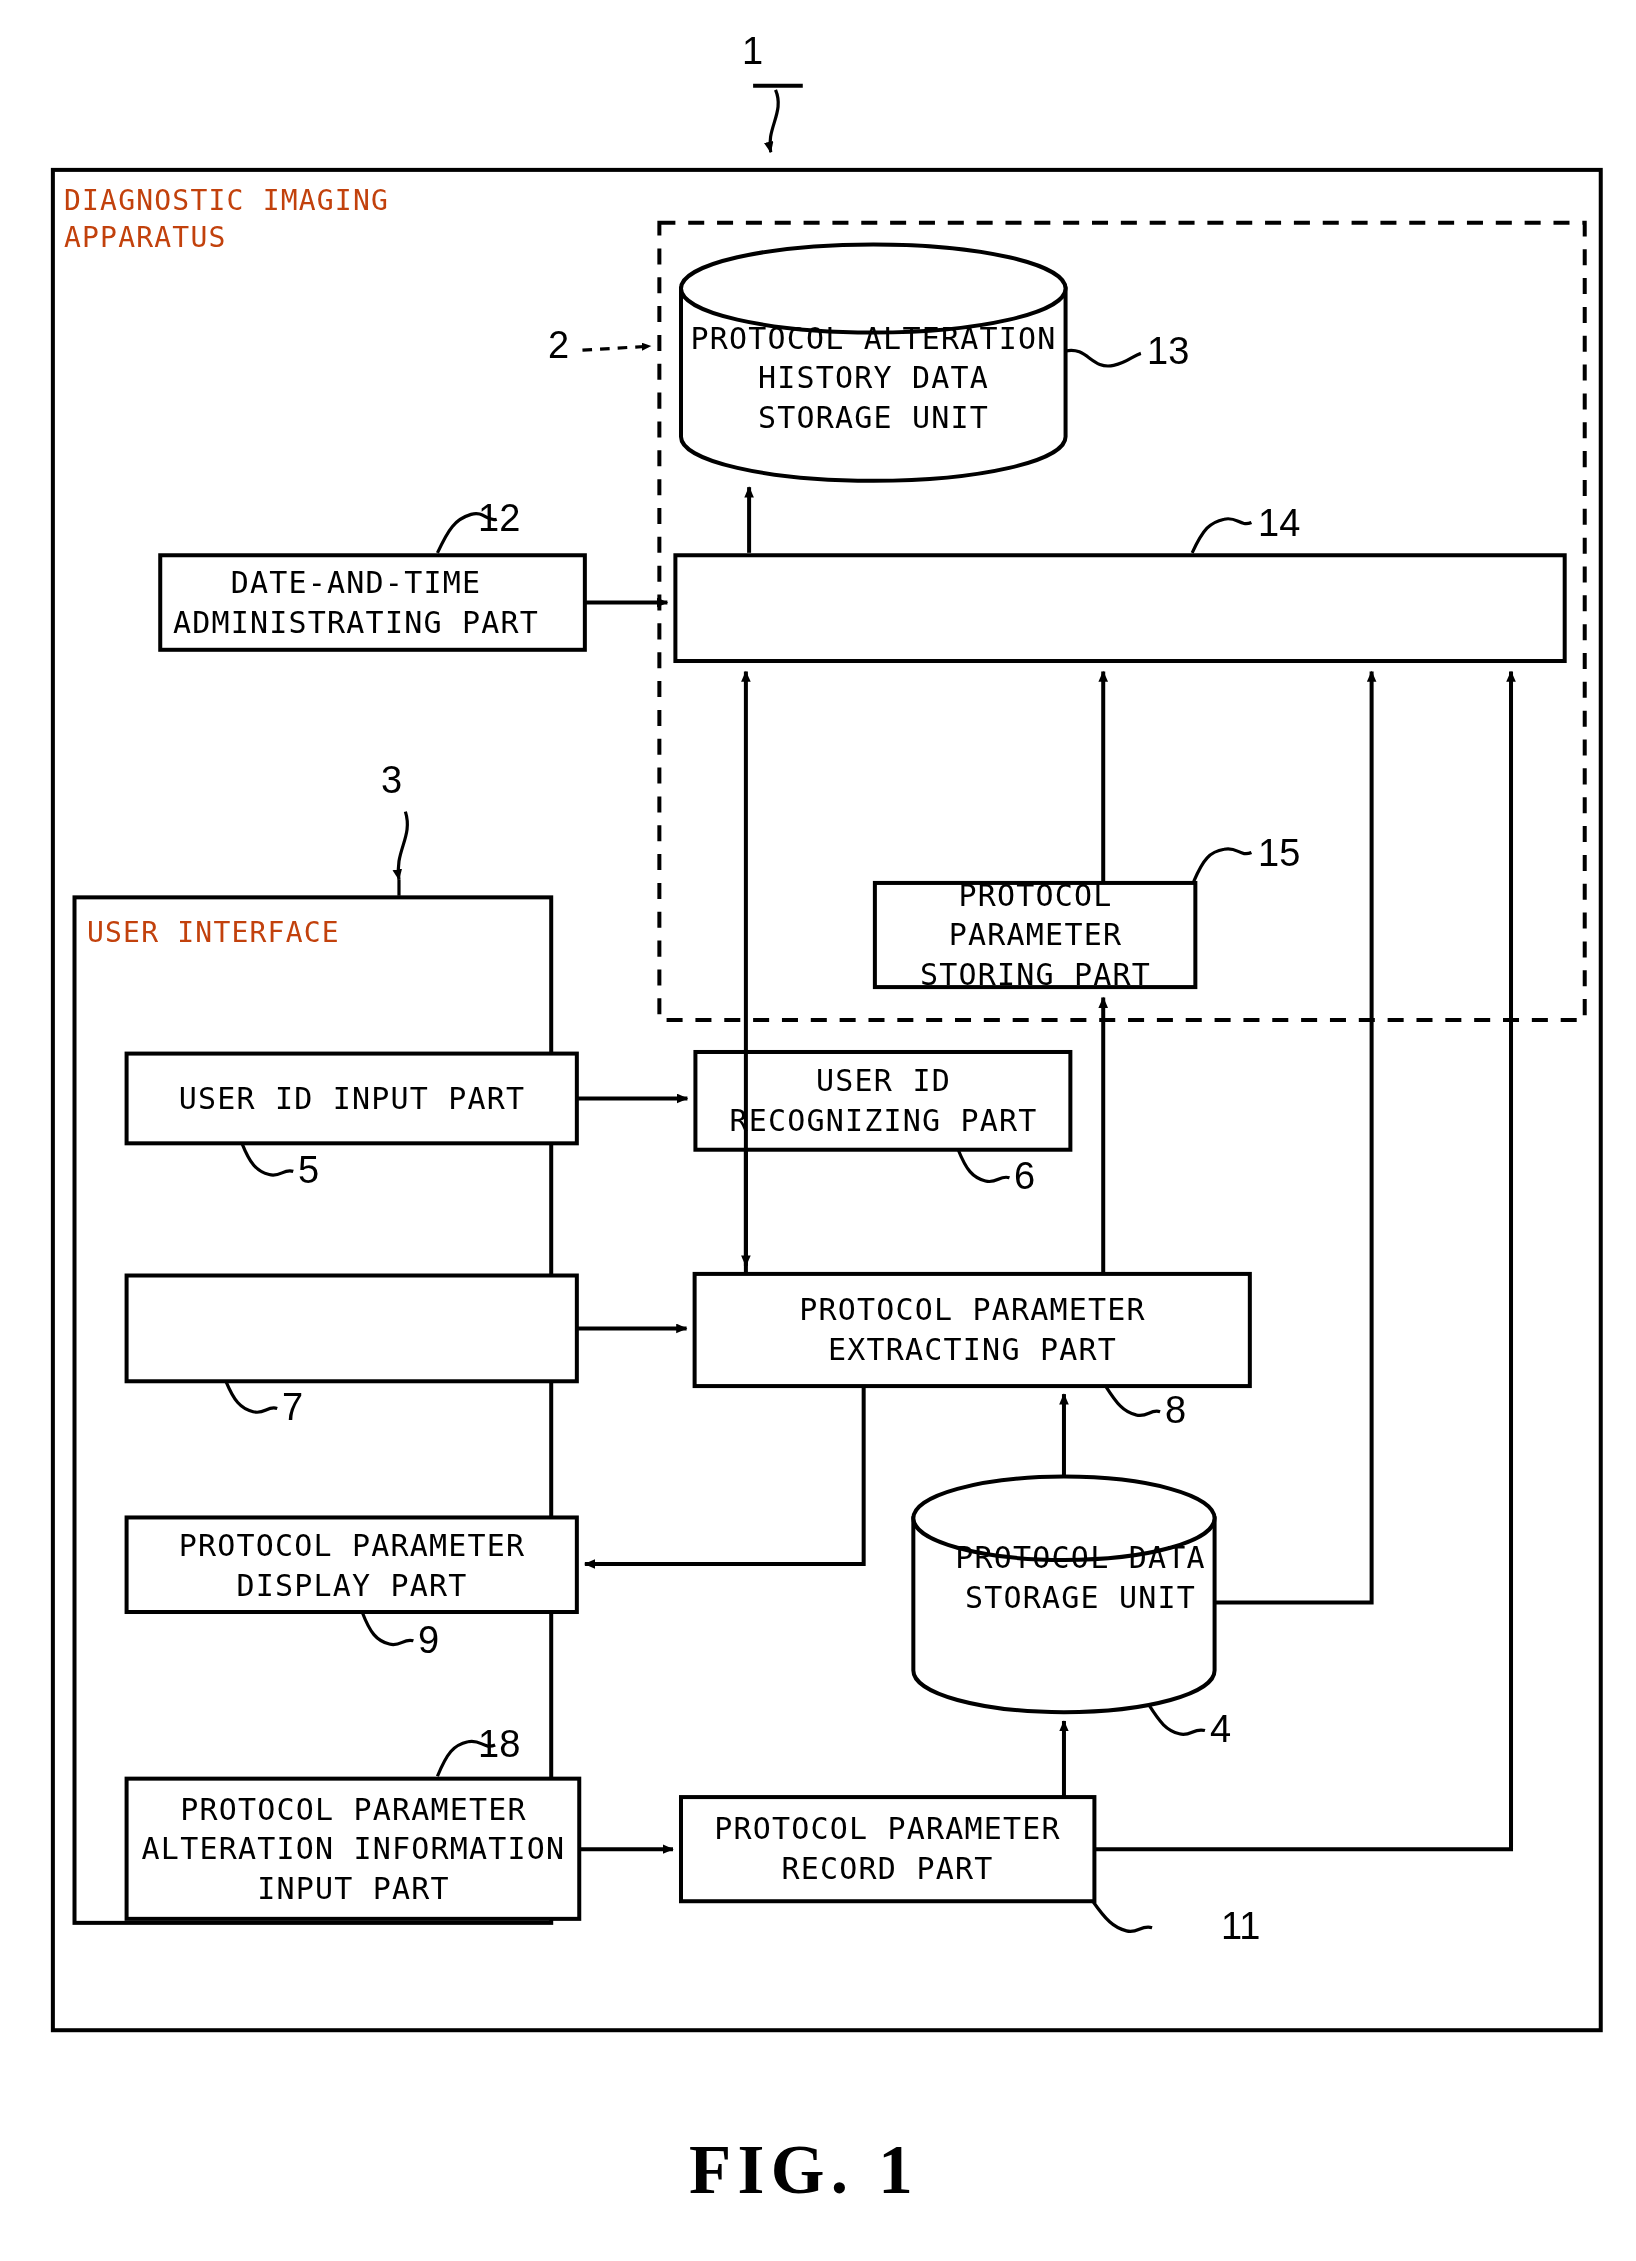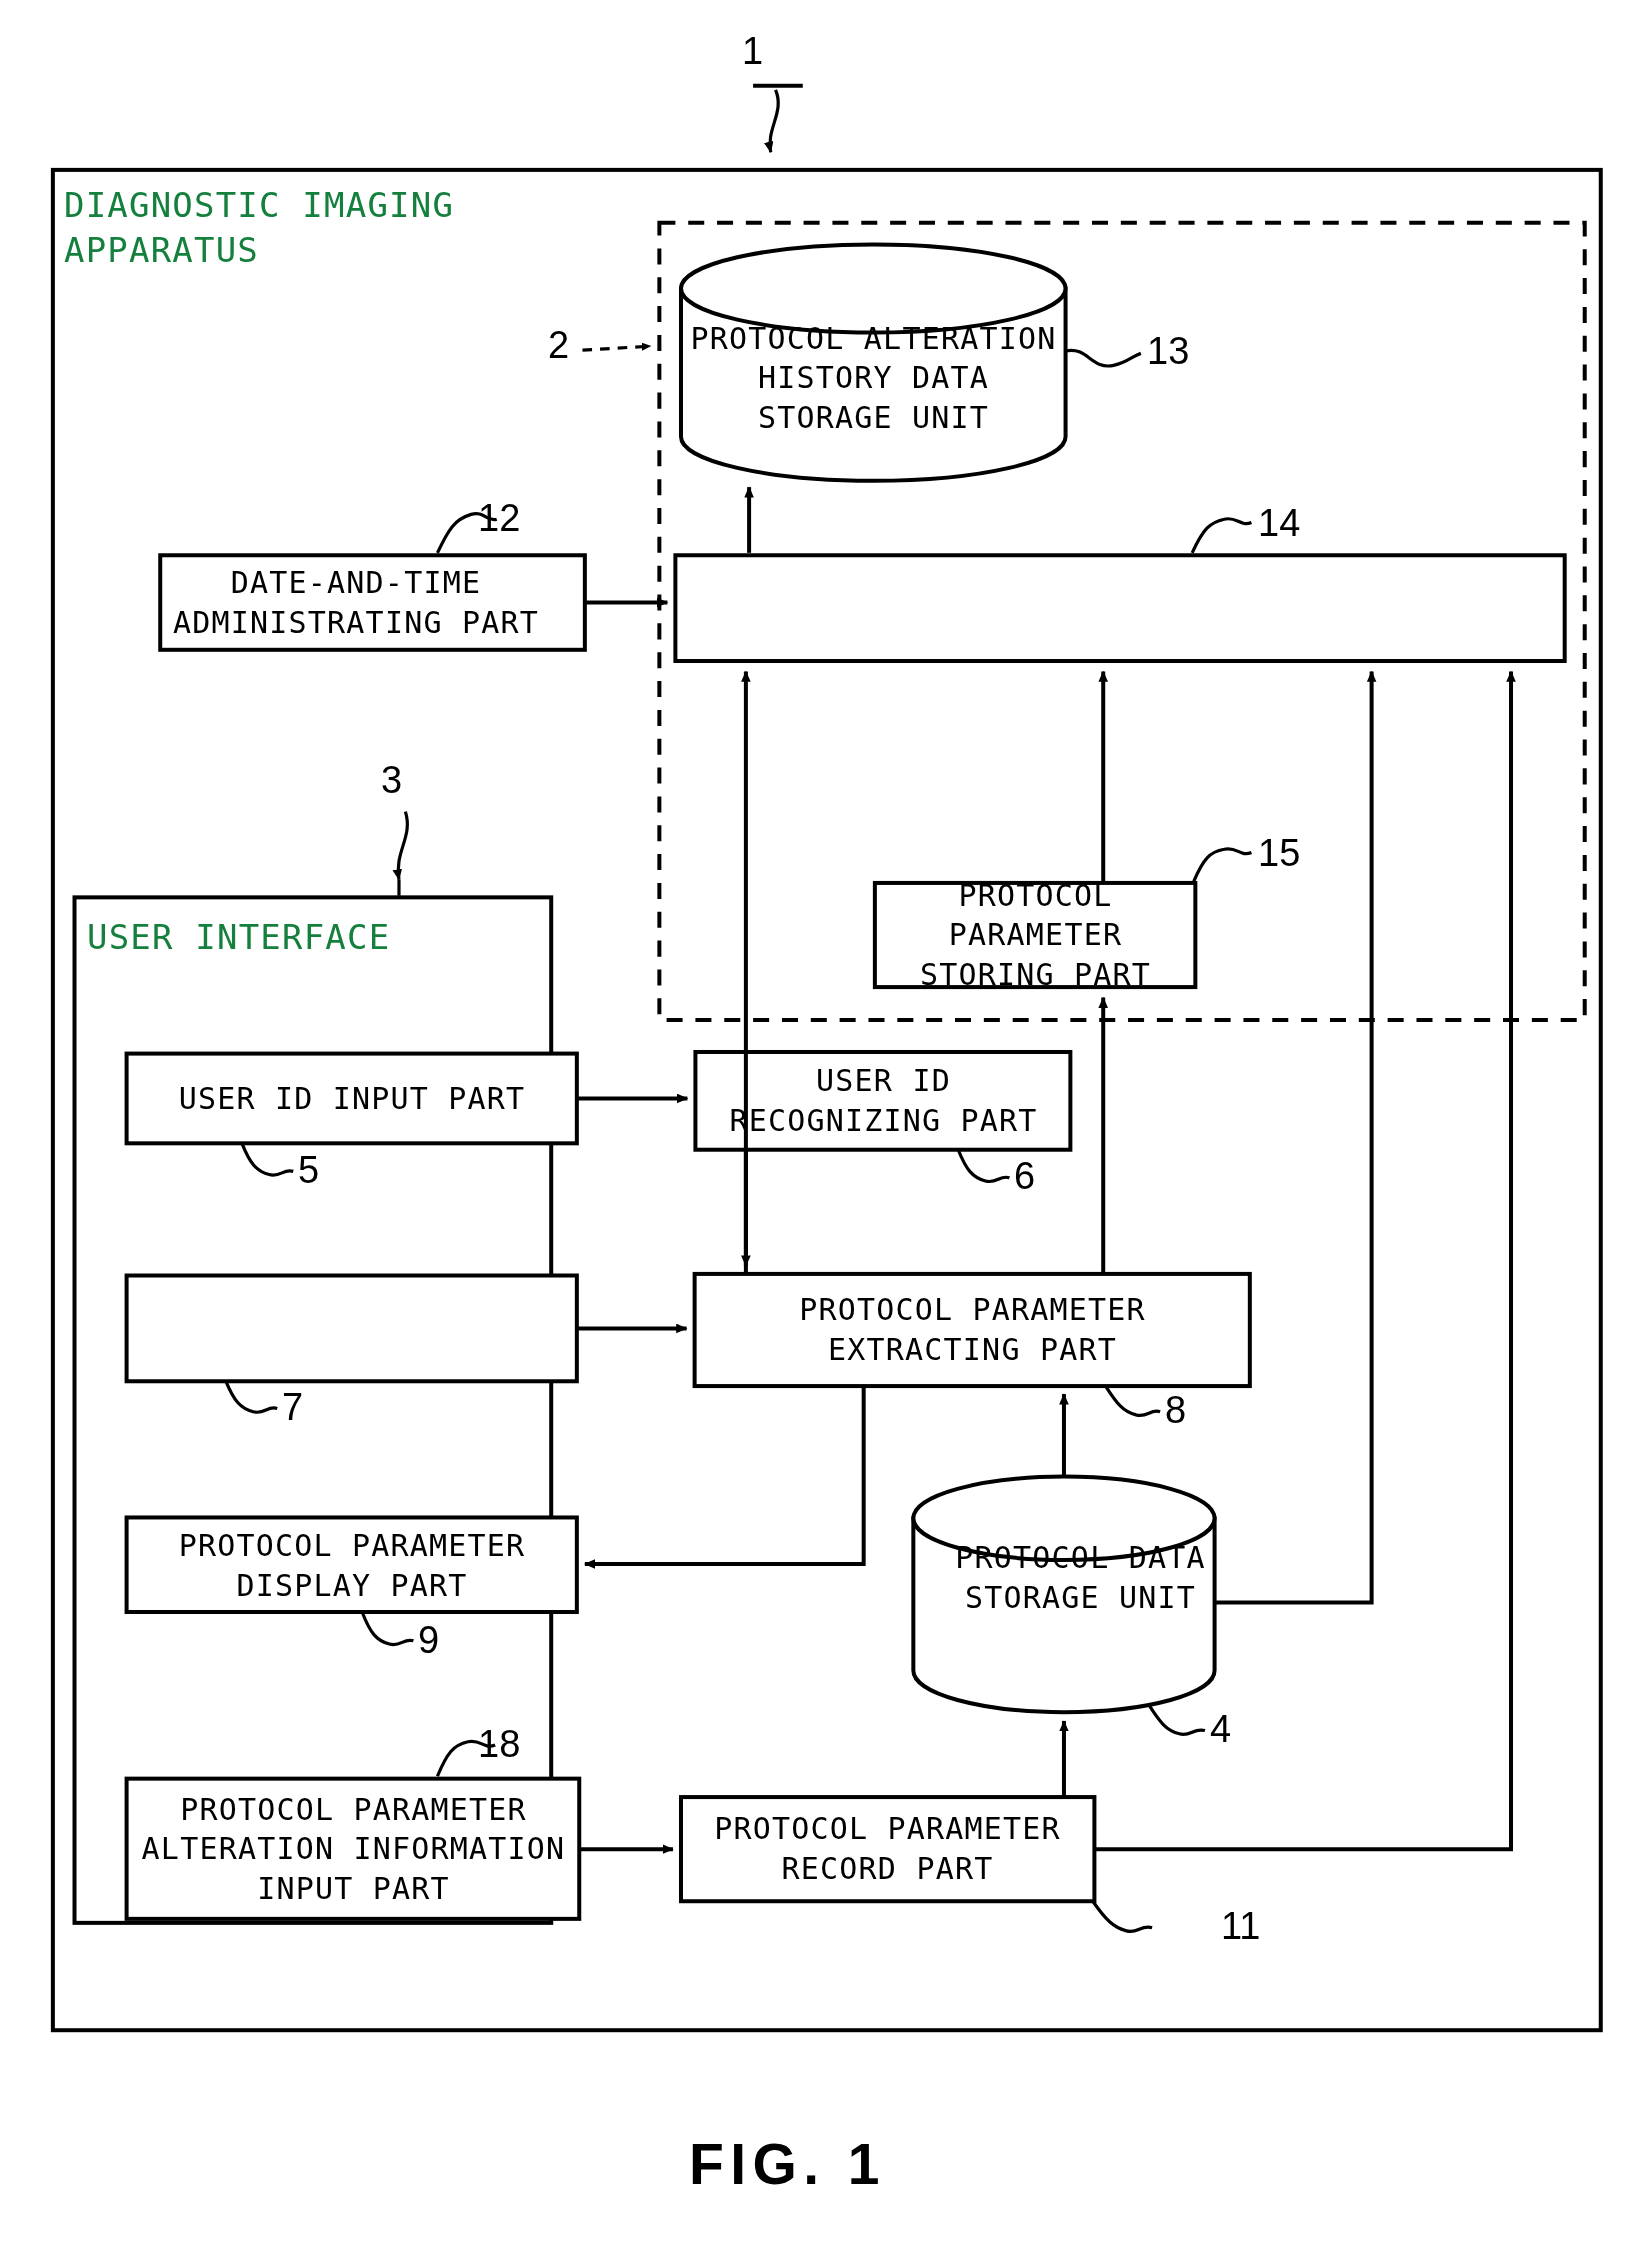--- a/index.html
+++ b/index.html
@@ -32,37 +32,37 @@
     font-size: 30px;
     line-height: 1.32;
     letter-spacing: 1.2px;
     color: #000000;
     white-space: pre-line;
     pointer-events: none;
   }
   .corner-label {
     position: absolute;
     font-family: "DejaVu Sans Mono", monospace;
-    font-size: 34px;
+    font-size: 28px;
     line-height: 1.32;
     letter-spacing: 1.2px;
-    color: #15803d;
+    color: #c2410c;
     white-space: pre-line;
   }
   .ref-num {
     position: absolute;
     font-family: "Liberation Sans", sans-serif;
     font-size: 38px;
     font-weight: 400;
     color: #000000;
   }
   .fig-caption {
     position: absolute;
-    font-family: Liberation Sans, sans-serif;
-    font-size: 57px;
+    font-family: Liberation Serif, serif;
+    font-size: 69px;
     font-weight: 700;
     letter-spacing: 6.4px;
     color: #000000;
   }
 </style>
 </head>
 <body>
 
 <div id="page">
 

